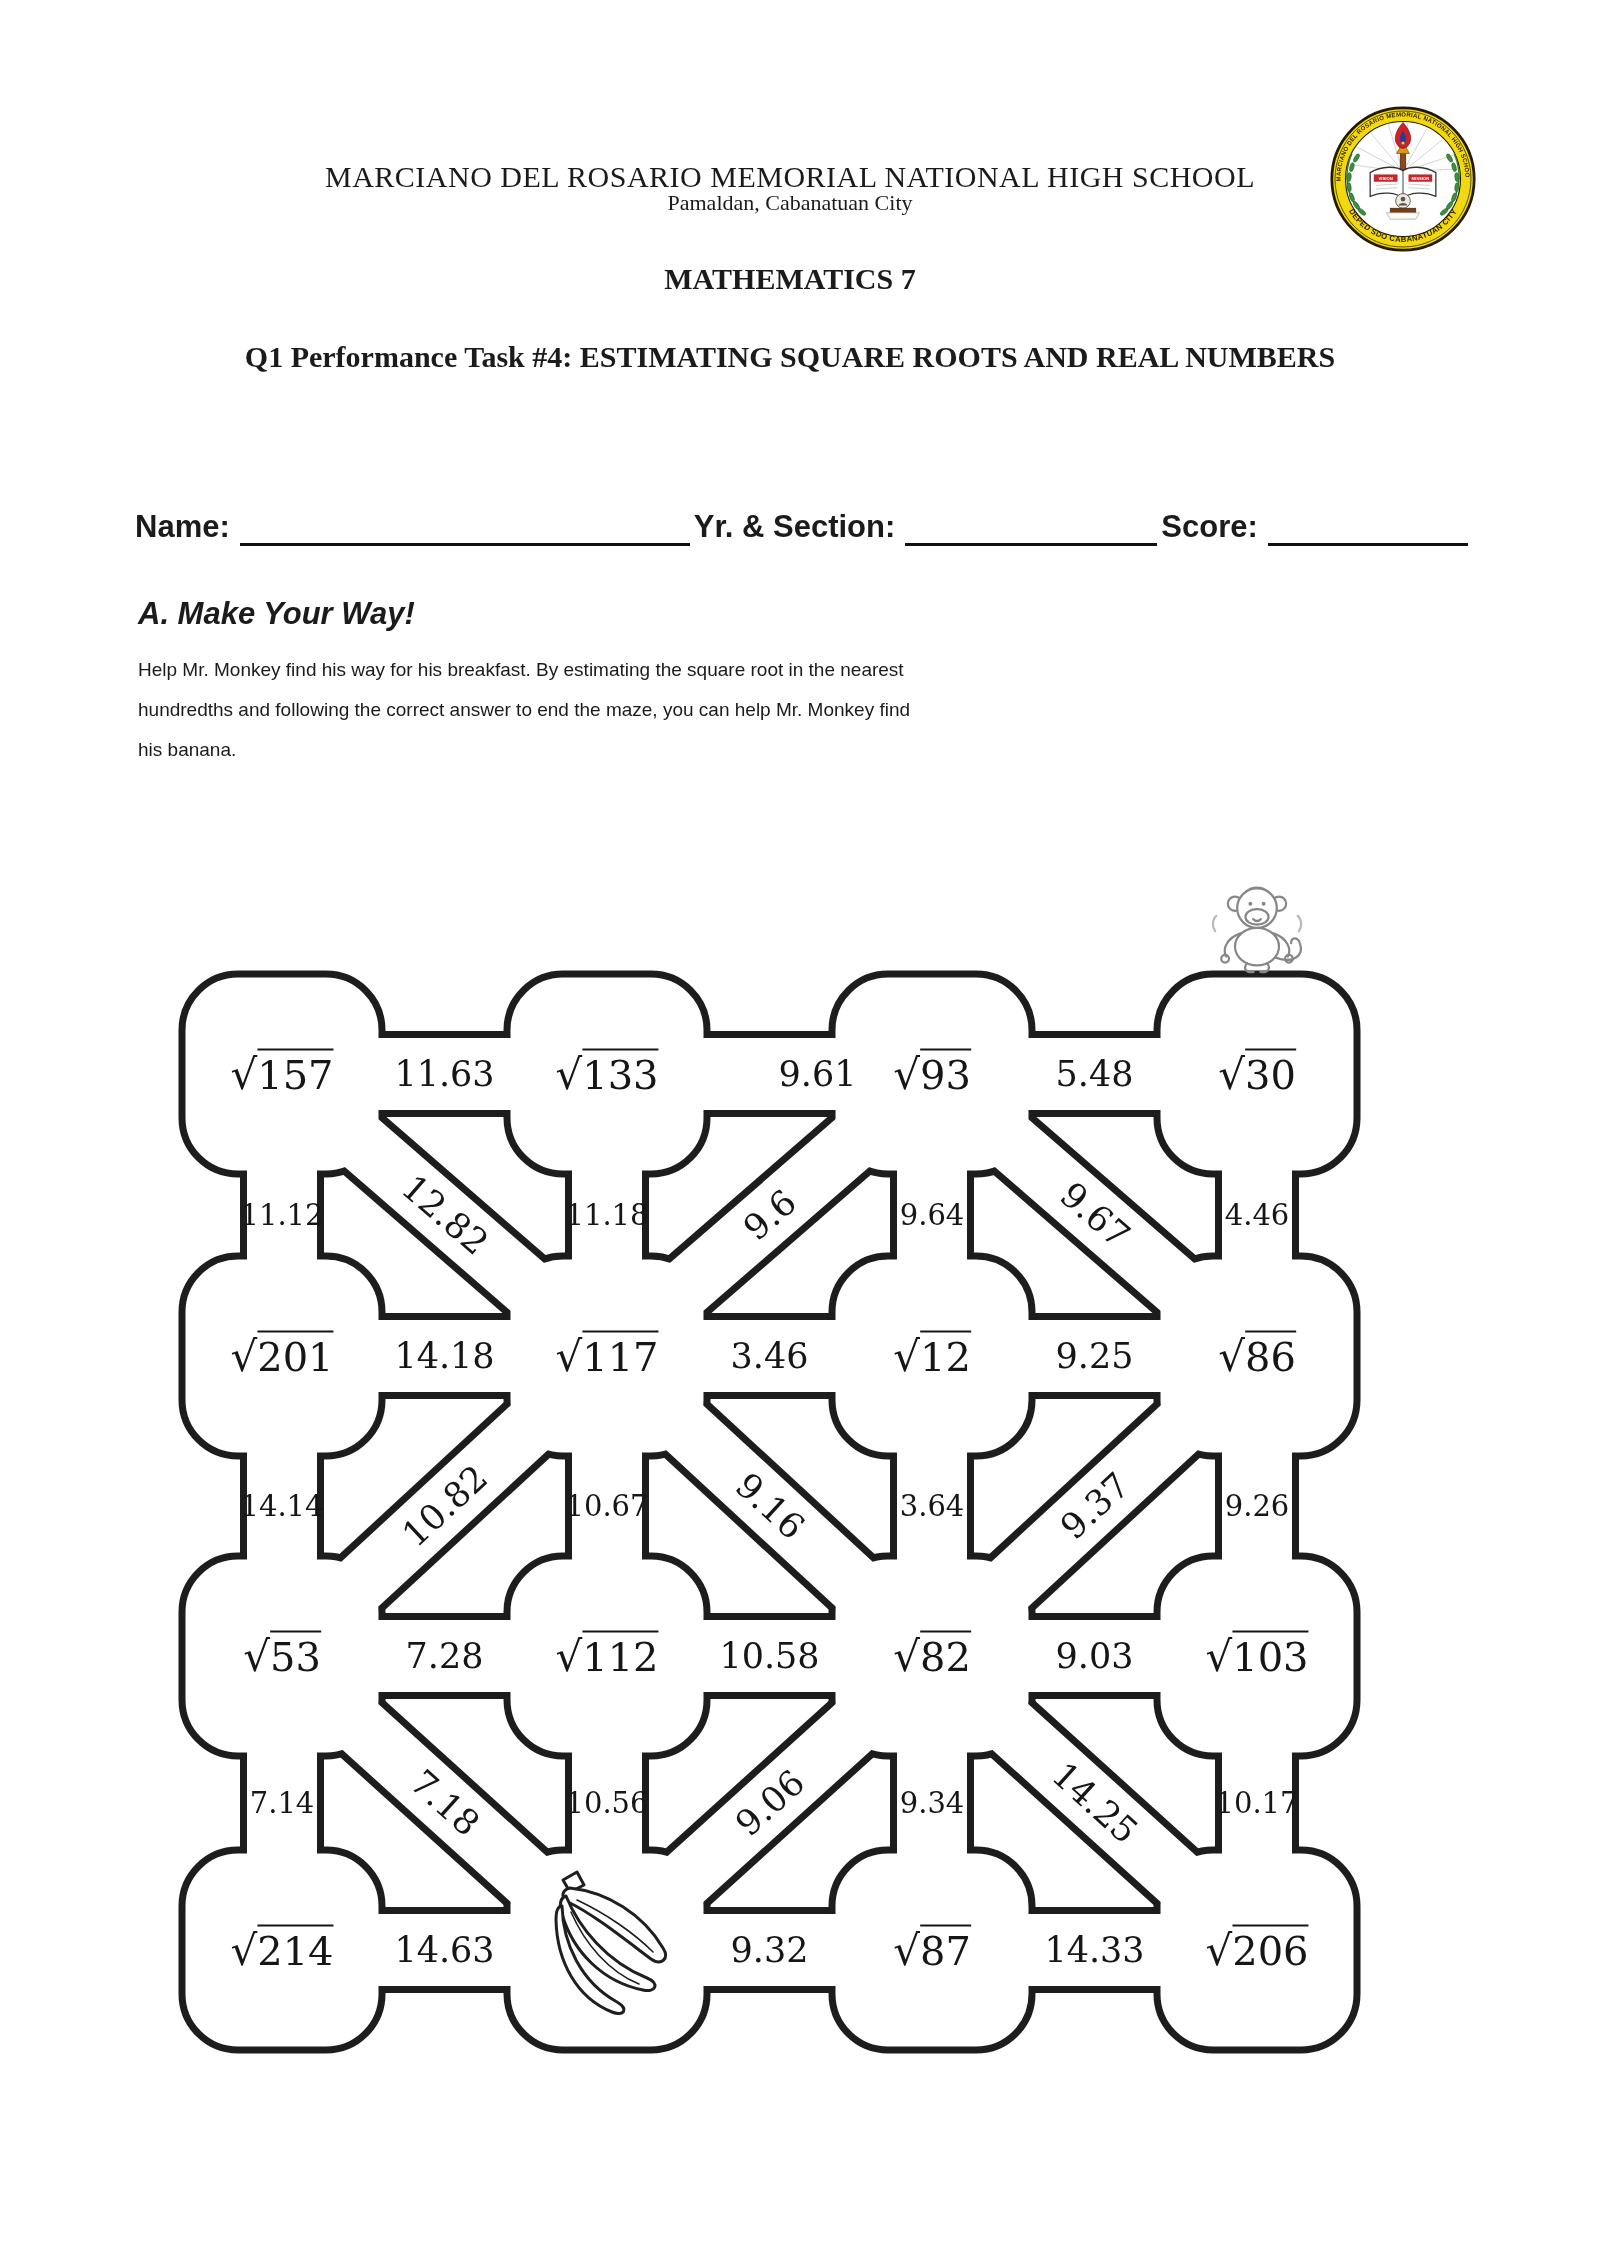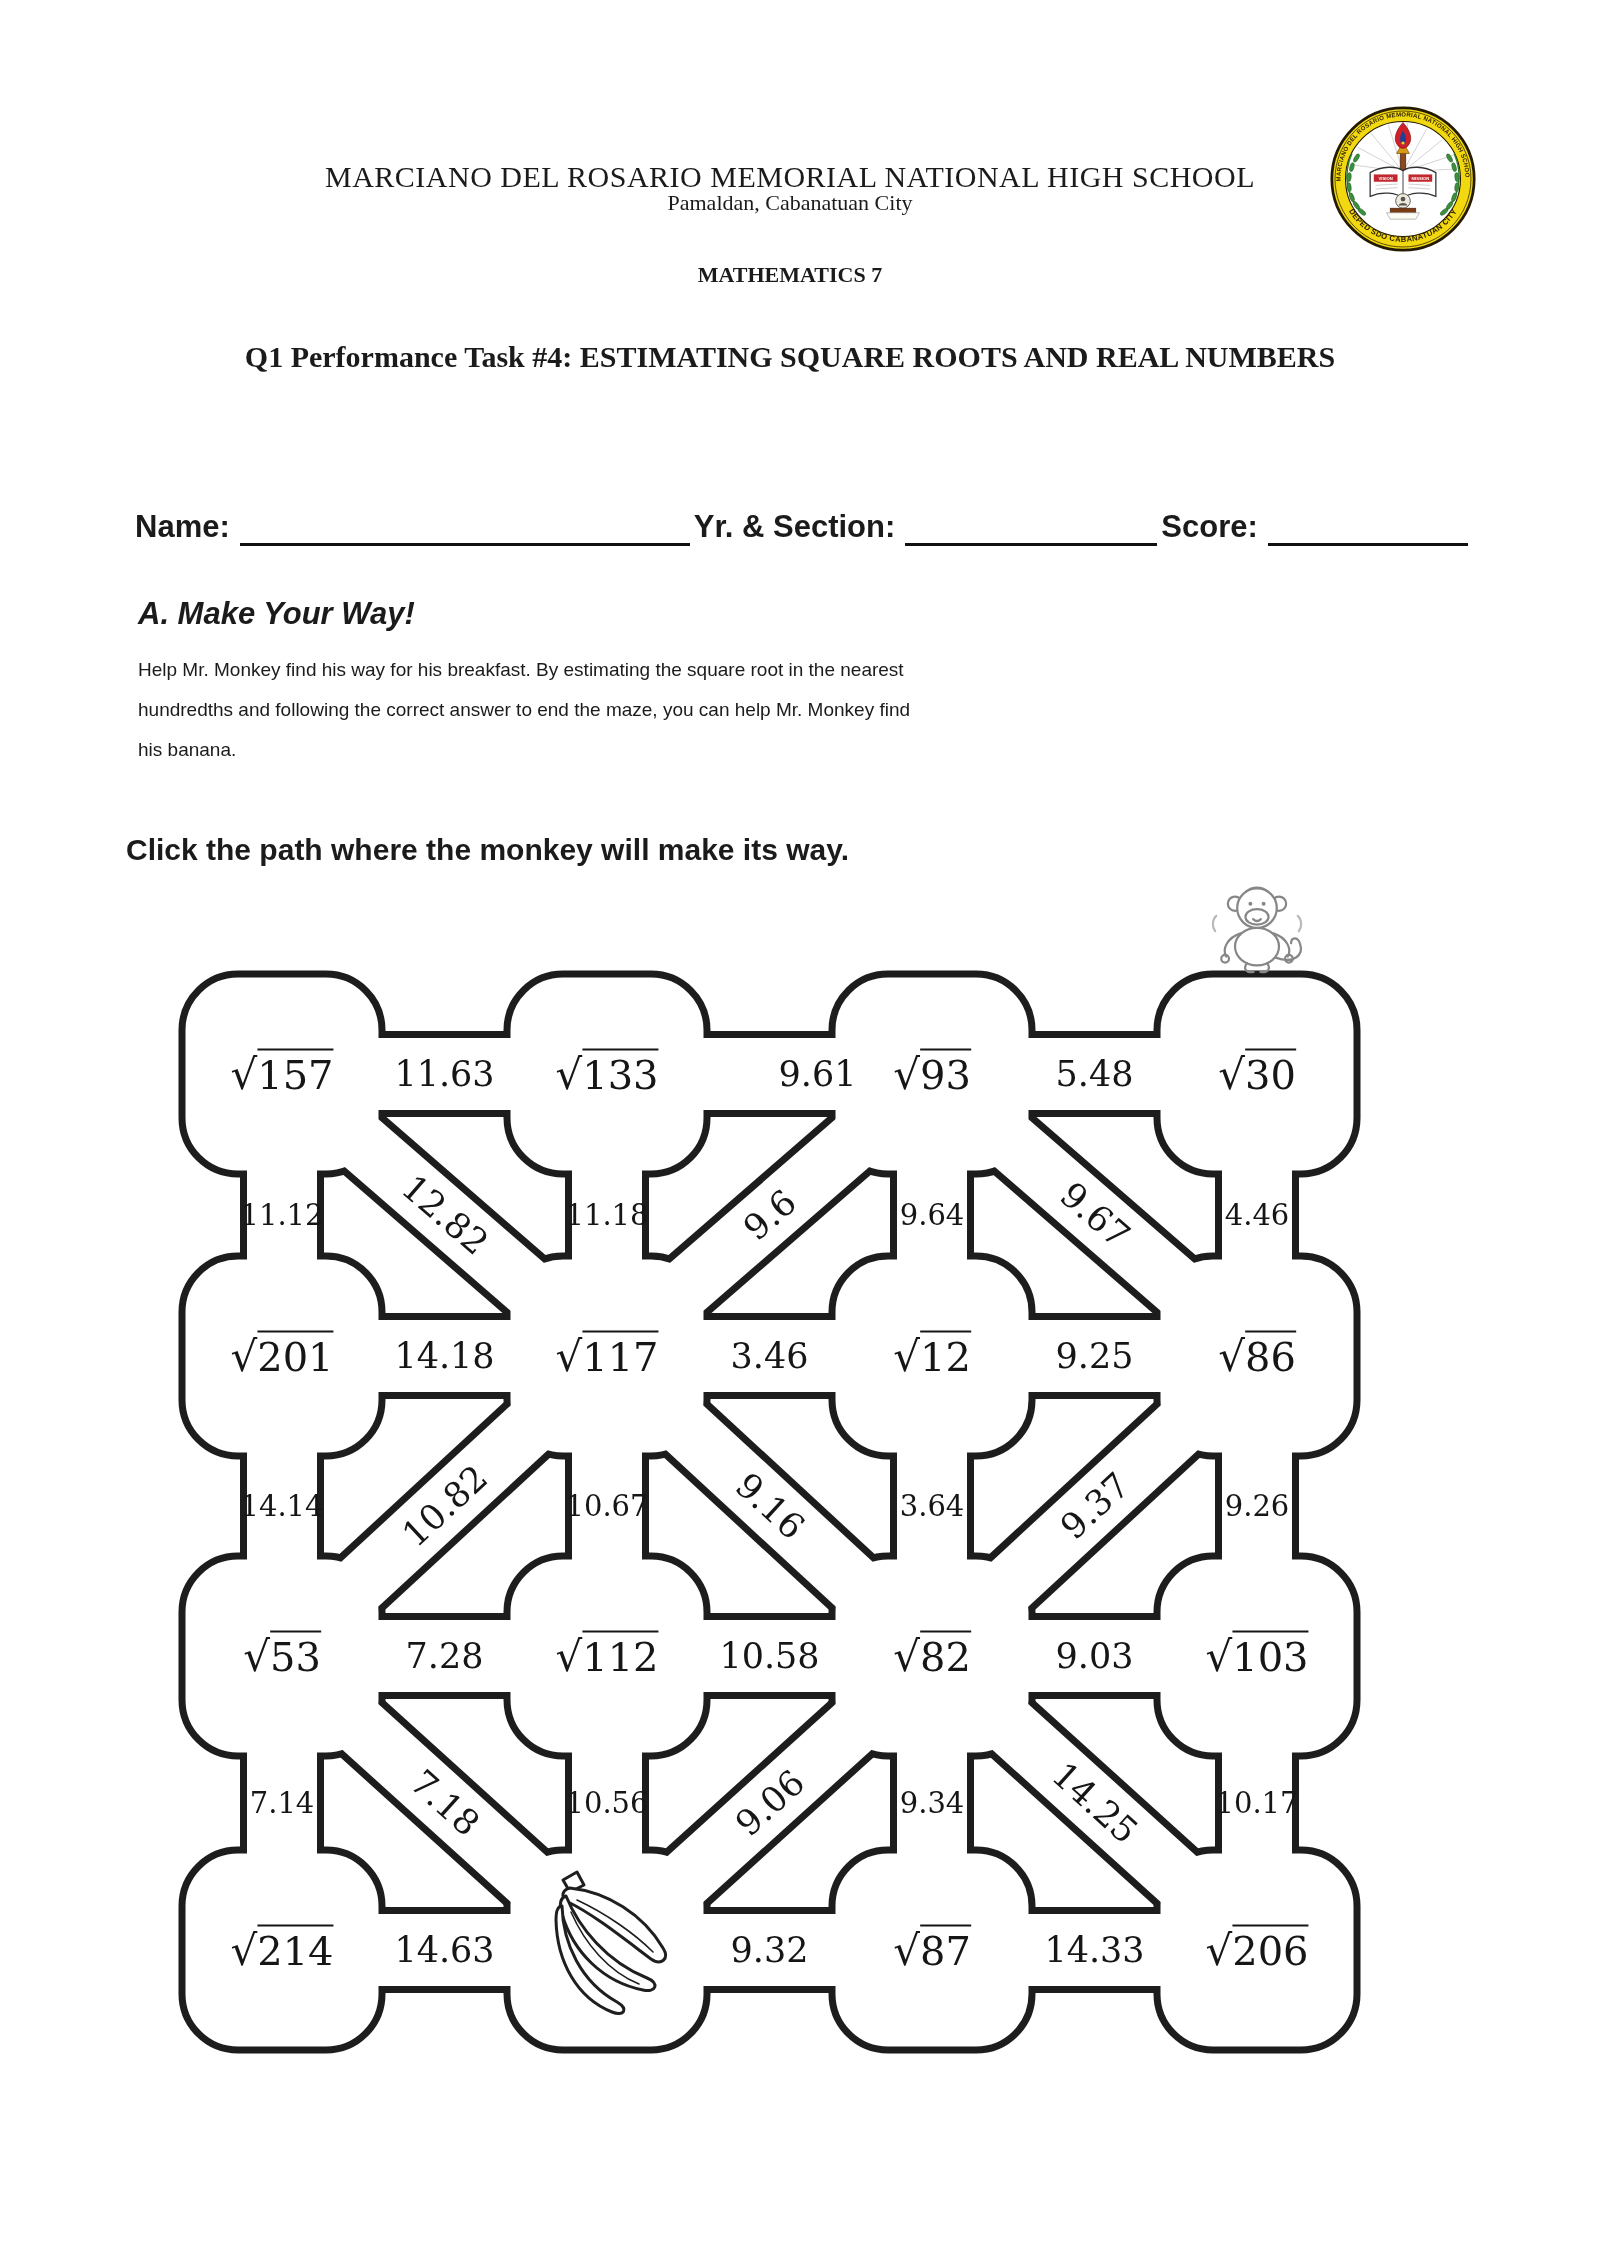--- a/index.html
+++ b/index.html
@@ -3,21 +3,21 @@
 <meta charset="utf-8">
 <style>
   html,body{margin:0;padding:0;background:#e8e8e8;}
   .page{position:relative;width:1600px;height:2262px;background:#ffffff;overflow:hidden;
         font-family:"Liberation Sans",sans-serif;color:#1b1b1b;padding-left:9px;}
   
   .header-block{position:absolute;left:0;top:0;width:1600px;text-align:center;
         font-family:"Liberation Serif",serif;}
   .school-name{position:absolute;left:0;top:160px;width:1580px;font-size:30px;letter-spacing:.5px;}
   .school-address{position:absolute;left:0;top:190px;width:1580px;font-size:22px;}
-  .subject-title{position:absolute;left:0;top:262px;width:1580px;font-size:22px;font-weight:bold;}
+  .subject-title{position:absolute;left:0;top:262px;width:1580px;font-size:30px;font-weight:bold;}
   .task-title{position:absolute;left:0;top:340px;width:1580px;font-size:30px;font-weight:bold;}
   .logo{position:absolute;left:1330px;top:106px;width:146px;height:146px;}
   .logo text{font-family:"Liberation Sans",sans-serif;}
   
   .fields{position:absolute;left:135px;top:505px;display:flex;align-items:flex-end;
           font-size:31px;font-weight:bold;line-height:38px;white-space:nowrap;}
   .flabel{margin-right:10px;}
   .blank{display:inline-block;height:38px;border-bottom:3px solid #111;margin-right:4px;}
   .blank.name{width:450px;}
   .blank.section{width:252px;}
@@ -134,21 +134,20 @@
     <span class="flabel">Yr. &amp; Section:</span>
     <span class="blank section"></span>
     <span class="flabel">Score:</span>
     <span class="blank score"></span>
   </div>
 
   <div class="sec-heading">A. Make Your Way!</div>
   <div class="instructions">Help Mr. Monkey find his way for his breakfast. By estimating the square root in the nearest
 hundredths and following the correct answer to end the maze, you can help Mr. Monkey find
 his banana.</div>
-  <div class="click-line">Click the path where the monkey will make its way.</div>
 
   <div class="maze">
     <svg id="maze-svg" viewBox="0 0 1330 1245" width="1330" height="1245">
       <g id="walls-layer">
           <line x1="187" y1="214" x2="512" y2="496" stroke="#1d1d1d" stroke-width="72"></line>
           <line x1="512" y1="496" x2="837" y2="214" stroke="#1d1d1d" stroke-width="72"></line>
           <line x1="837" y1="214" x2="1162" y2="496" stroke="#1d1d1d" stroke-width="72"></line>
           <line x1="187" y1="796" x2="512" y2="496" stroke="#1d1d1d" stroke-width="72"></line>
           <line x1="512" y1="496" x2="837" y2="796" stroke="#1d1d1d" stroke-width="72"></line>
           <line x1="837" y1="796" x2="1162" y2="496" stroke="#1d1d1d" stroke-width="72"></line>

